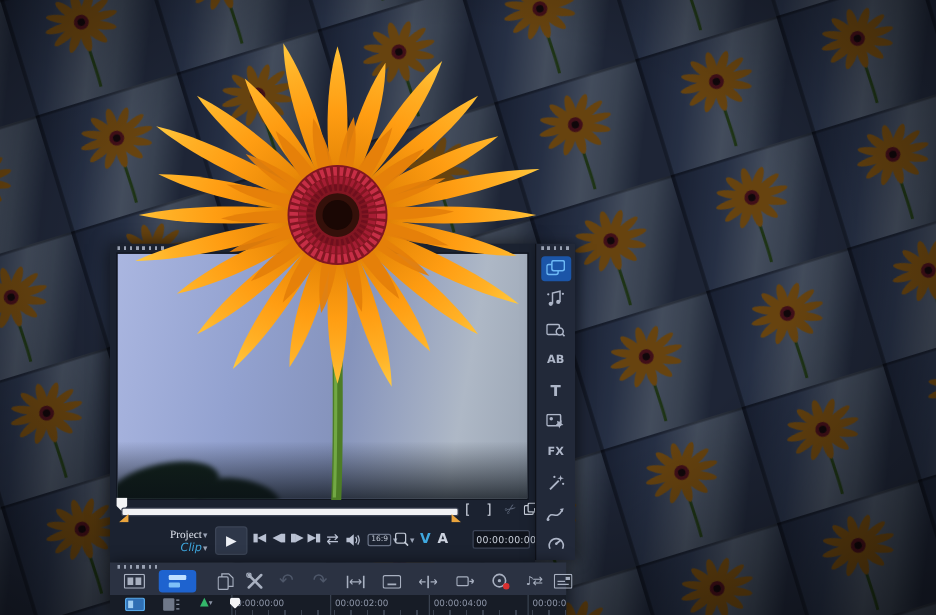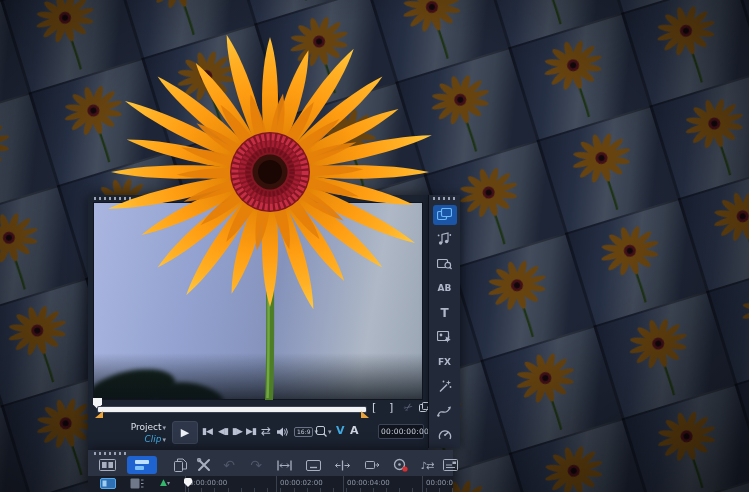--- a/index.html
+++ b/index.html
@@ -32,21 +32,21 @@
   .trim-left{left:-3px;top:4px;clip-path:polygon(0 100%,100% 0,100% 100%);}
   .trim-right{right:-3px;top:4px;clip-path:polygon(0 0,100% 100%,0 100%);}
   .mk{position:absolute;top:0;background:none;border:none;color:#ced4e0;font-size:11px;
     font-family:inherit;padding:0;line-height:16px;cursor:pointer;}
   .scissors{position:absolute;left:316px;top:1px;color:#57617400;font-size:11px;color:#5a6477;
     transform:rotate(-35deg);}
   .enlarge{position:absolute;left:331px;top:2px;}
 
   .controls-row{position:absolute;left:0;top:226px;width:340px;height:26px;font-size:9px;}
   .mode-labels{position:absolute;right:262px;top:1px;text-align:right;line-height:11px;}
-  .mode-labels .proj{color:#dde2ec;cursor:pointer;}
+  .mode-labels .proj{color:#dde2ec;cursor:pointer;font-family:Liberation Serif, serif;}
   .mode-labels .clip{color:#3fa9e0;cursor:pointer;font-style:italic;}
   .dd{font-size:7px;margin-left:1px;color:#9aa3b5;}
   .play-btn{position:absolute;left:84px;top:0;width:26px;height:23px;background:#2e3749;
     border:1px solid #3c4557;border-radius:3px;color:#eef1f6;font-size:11px;
     font-family:inherit;padding:0;cursor:pointer;}
   .tbtn{position:absolute;top:5px;background:none;border:none;color:#b9c1d2;font-size:9px;
     letter-spacing:-1px;font-family:inherit;padding:0;cursor:pointer;}
   .loop{font-size:12px;letter-spacing:0;top:3px;}
   .spk{position:absolute;left:178px;top:6px;}
   .aspect-chip{position:absolute;left:206px;top:6px;display:flex;align-items:center;cursor:pointer;}
@@ -428,20 +428,20 @@
         <svg width="14" height="11" viewBox="0 0 14 11">
           <rect x="0.5" y="0.5" width="9" height="10" rx="1" fill="#6f7889"></rect>
           <path d="M11,2 H13.5 M11,5.5 H13.5 M11,9 H13.5" stroke="#8a93a5"></path>
         </svg>
       </span>
       <span class="trk green-tri" style="left:72px;"><span>▲</span><span class="dd2">▾</span></span>
 
       <div class="ruler">
         <div class="playhead"></div>
         <span class="tick" style="left:5px;"><span>0:00:00:00</span></span>
-        <span class="tick" style="left:96px;"><span>00:00:02:00</span></span>
+        <span class="tick" style="left:84px;"><span>00:00:02:00</span></span>
         <span class="tick" style="left:163px;"><span>00:00:04:00</span></span>
         <span class="tick" style="left:242px;"><span>00:00:06:0</span></span>
       </div>
     </div>
   </div>
 
 </div>
 
 </body></html>

